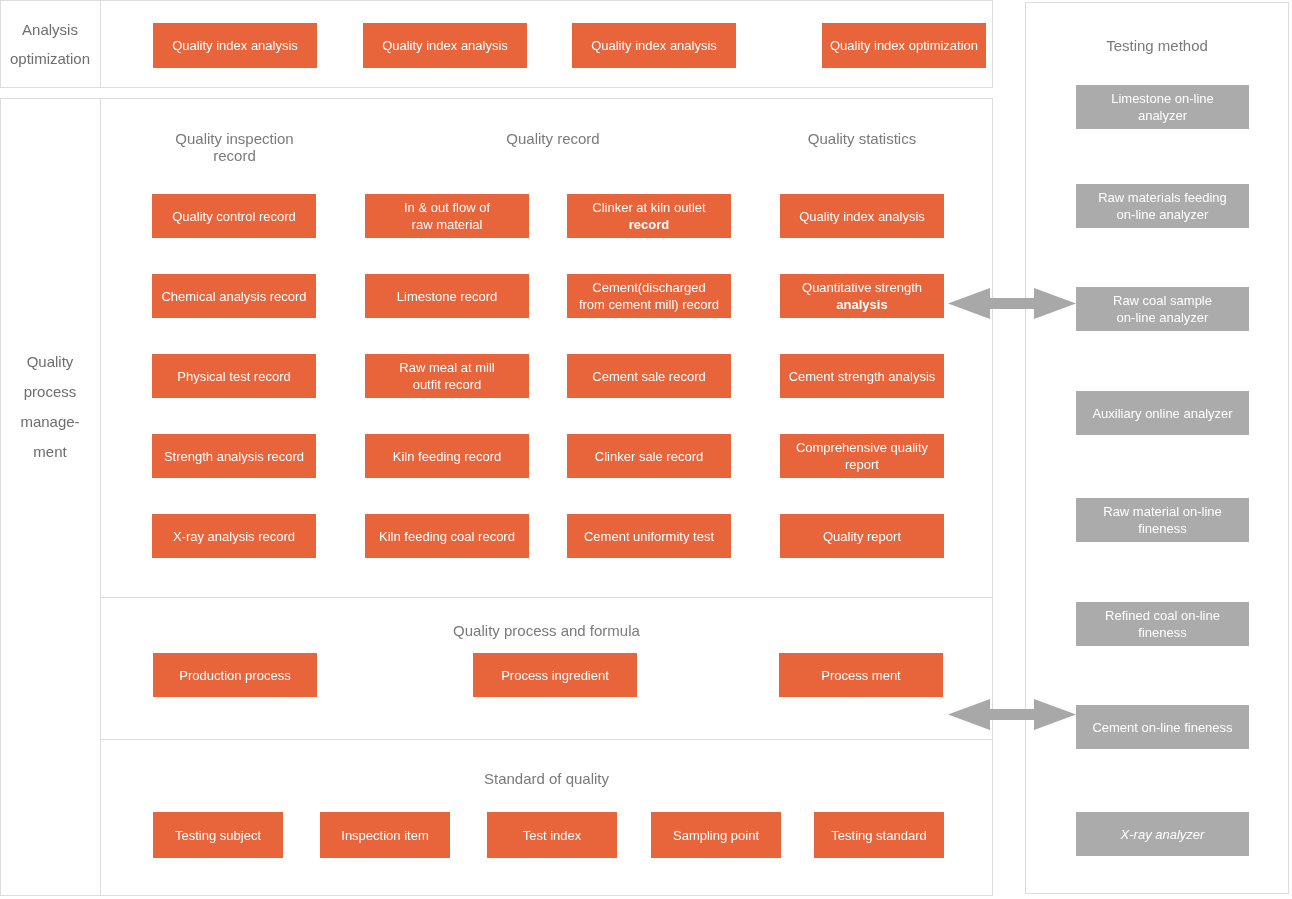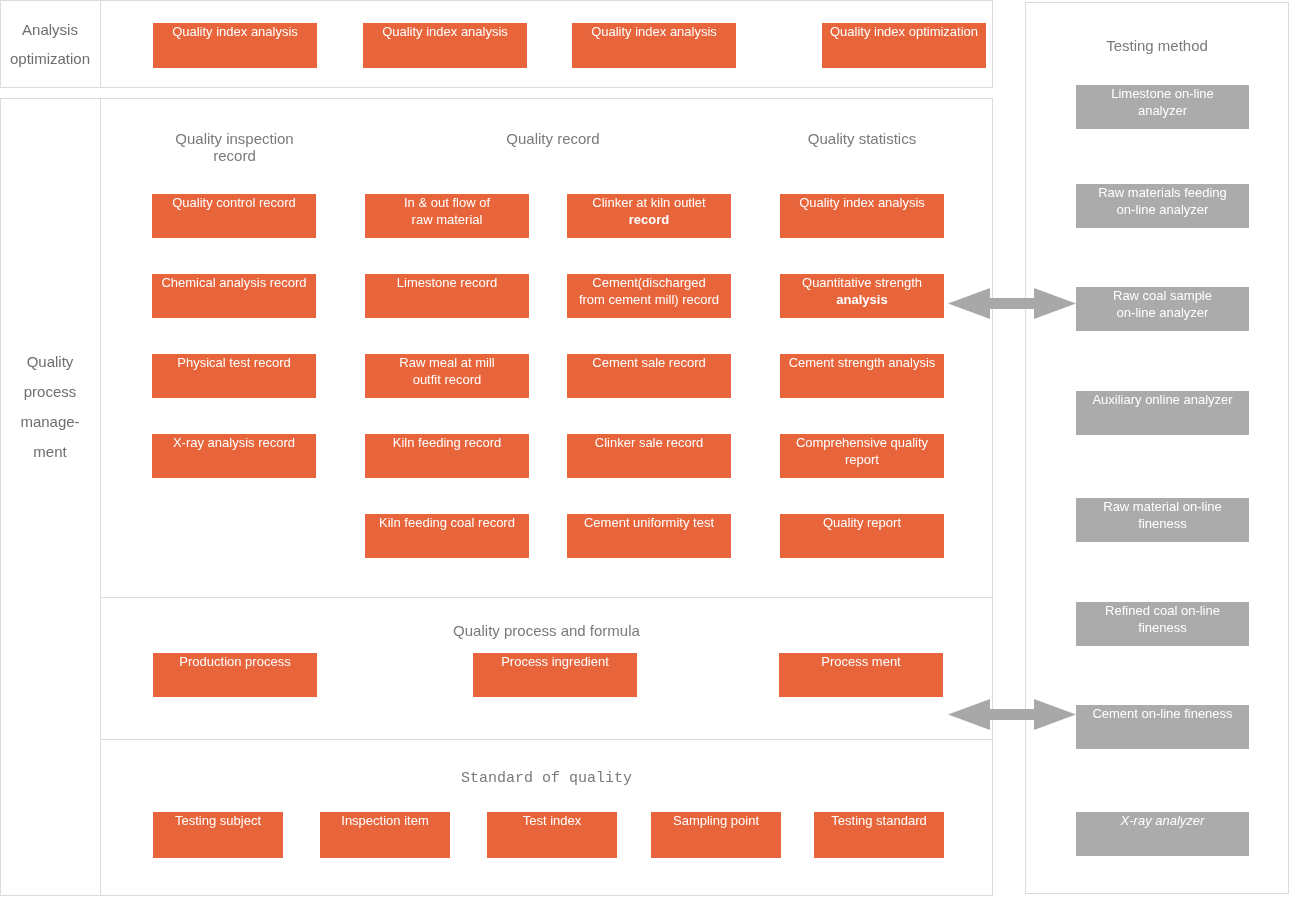--- a/index.html
+++ b/index.html
@@ -19,24 +19,24 @@
               text-align:center;}
   .analysis-label{top:0;height:88px;display:flex;flex-direction:column;
                   justify-content:center;line-height:29px;}
   .management-label{top:347px;line-height:30px;}
 
   .heading{position:absolute;color:#7a7a7a;font-size:15px;text-align:center;}
   .h-inspection{left:152px;top:130px;width:165px;}
   .h-record{left:365px;top:130px;width:376px;}
   .h-statistics{left:780px;top:130px;width:164px;}
   .h-process{left:101px;top:622px;width:891px;}
-  .h-standard{left:101px;top:770px;width:891px;font-family:Liberation Mono, monospace;}
+  .h-standard{left:101px;top:770px;width:891px;}
   .h-testing{left:1025px;top:37px;width:264px;}
 
-  .btn{box-sizing:border-box;display:flex;justify-content:center;
+  .btn{box-sizing:border-box;display:flex;align-items:center;justify-content:center;
        text-align:center;color:#fff;font-size:13px;line-height:17px;cursor:default;}
   .orange{background:#e8653c;}
   .gray{background:#ababab;}
 
   .flow{display:contents;}
   .top-btn{position:absolute;top:23px;width:164px;height:45px;}
   .top-row > .top-btn:nth-child(1){left:153px;}
   .top-row > .top-btn:nth-child(2){left:363px;}
   .top-row > .top-btn:nth-child(3){left:572px;}
   .top-row > .top-btn:nth-child(4){left:780px;margin-left:42px;}
@@ -131,20 +131,23 @@
       <div class="btn orange">
         <div>Quality control record</div>
       </div>
       <div class="btn orange">
         <div>Chemical analysis record</div>
       </div>
       <div class="btn orange">
         <div>Physical test record</div>
       </div>
       <div class="btn orange">
+        <div>Strength analysis record</div>
+      </div>
+      <div class="btn orange">
         <div>X-ray analysis record</div>
       </div>
     </div>
   <div class="col col-2">
       <div class="btn orange">
         <div><span>In &amp; out flow of</span><br><span>raw material</span></div>
       </div>
       <div class="btn orange">
         <div>Limestone record</div>
       </div>

